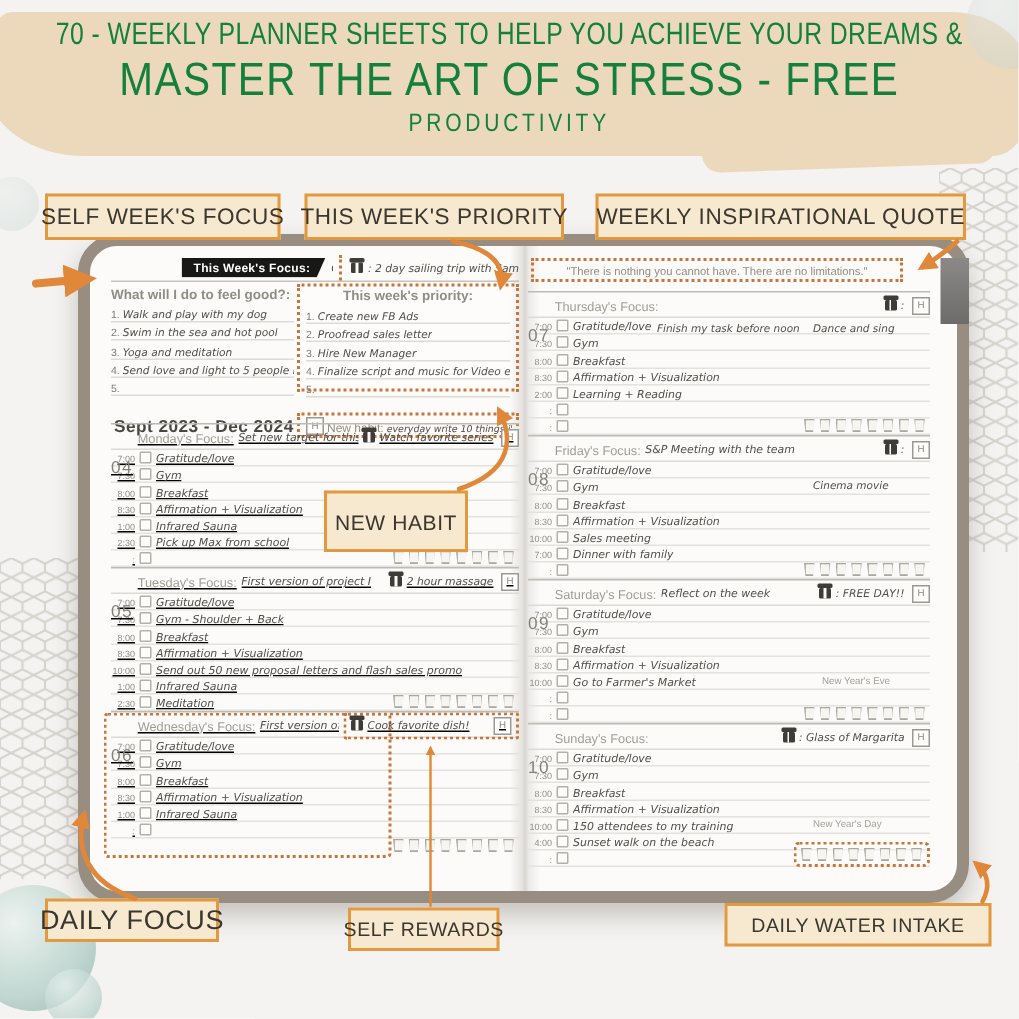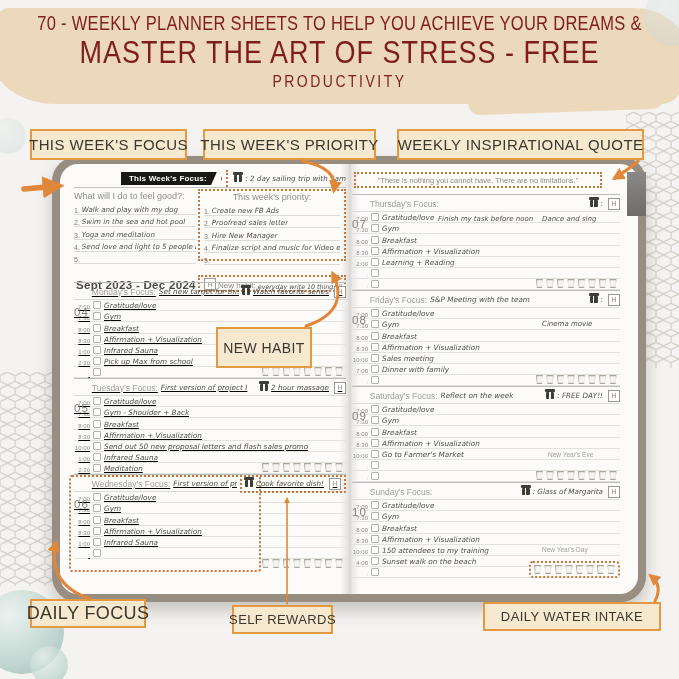--- a/index.html
+++ b/index.html
@@ -10,21 +10,21 @@
   .brush{position:absolute;left:-8px;top:8px;width:694px;height:96px;background:#ecd9bb;border-radius:16px 52px 24px 64px/28px 42px 32px 46px;}
   .brush2{position:absolute;left:468px;top:88px;width:196px;height:24px;background:#ecd9bb;border-radius:12px;transform:rotate(-2deg);}
   .marble{position:absolute;border-radius:50%;}
   .m1{left:-20px;top:590px;width:84px;height:84px;background:radial-gradient(circle at 35% 30%,#eaf2ef,#b7d1ca 62%,#8fb3ab);opacity:.85;}
   .m2{left:30px;top:646px;width:38px;height:38px;background:radial-gradient(circle at 35% 30%,#eef4f2,#bcd4ce 62%,#9dbcb5);opacity:.7;}
   .m3{left:-10px;top:118px;width:36px;height:36px;background:radial-gradient(circle at 35% 30%,#e7ecea,#c3d3cf);opacity:.4;}
   .m4{left:644px;top:-14px;width:60px;height:60px;background:radial-gradient(circle at 35% 30%,#e4e9e8,#c2cecd);opacity:.45;}
   .hexwrap{position:absolute;opacity:.75;}
 
   
-  header{position:absolute;left:0;top:14px;width:100%;text-align:center;color:#7f1d1d;z-index:2;}
+  header{position:absolute;left:0;top:14px;width:100%;text-align:center;color:#15803d;z-index:2;}
   .h1{font-size:16.5px;letter-spacing:.3px;transform:scaleY(1.25);}
   .h2{font-size:27px;margin-top:5px;letter-spacing:1px;transform:scaleY(1.15);}
   .h3{font-size:14px;margin-top:4px;letter-spacing:2.5px;transform:scaleY(1.2);}
 
   
   .callout{position:absolute;background:#f7e8d0;border:2px solid #e2993f;color:#3a372e;display:flex;align-items:center;justify-content:center;letter-spacing:.4px;z-index:20;box-sizing:border-box;white-space:nowrap;}
   .t1{left:30px;top:129px;width:157px;height:31px;font-size:15px;}
   .t2{left:203px;top:129px;width:173px;height:31px;font-size:15px;}
   .t3{left:397px;top:129px;width:247px;height:31px;font-size:15px;}
   .nhc{left:216px;top:327px;width:96px;height:41px;font-size:14px;}
@@ -46,41 +46,41 @@
 
   
   .focus-strip{position:relative;display:flex;align-items:center;gap:4px;height:17px;border-bottom:1px solid #c6c4be;padding-left:47px;}
   .banner{background:#181817;color:#fff;font-weight:bold;font-size:8px;padding:2px 10px 2px 8px;clip-path:polygon(0 0,100% 0,94% 100%,0 100%);letter-spacing:.2px;flex:none;}
   .fv{font-size:7.6px;white-space:nowrap;overflow:hidden;}
   .strip-reward{margin-left:auto;display:flex;align-items:center;gap:3px;border-left:2px dotted #c8773c;padding-left:6px;height:100%;}
   .strip-reward .hw{font-size:7.2px;white-space:nowrap;}
 
   .cols{position:relative;margin-top:3px;height:82px;}
   .col-left{position:absolute;left:0;top:0;width:122px;}
-  .col-title{font-size:9px;color:#8f8e86;margin-bottom:2px;white-space:nowrap;}
+  .col-title{font-size:9px;color:#8f8e86;margin-bottom:2px;white-space:nowrap;font-weight:bold;}
   .center{text-align:center;}
   .nrow{display:flex;align-items:flex-end;height:11.2px;border-bottom:1px solid #dddbd5;gap:2px;}
   .num{font-size:7px;color:#7d7c75;flex:none;}
   .nrow .txt{font-size:7.1px;white-space:nowrap;overflow:hidden;}
   .priority-box{position:absolute;left:124px;top:-2px;width:148px;height:72px;border:2.5px dotted #c8773c;box-sizing:border-box;padding:1px 4px;background:rgba(255,255,255,.3);}
   .midrow{position:relative;height:28px;}
   .daterange{position:absolute;left:2px;top:6px;font-size:11.5px;font-weight:bold;color:#4a4843;letter-spacing:.3px;}
   .newhabit-box{position:absolute;left:124px;top:2px;width:148px;height:17px;border:2px dotted #c8773c;box-sizing:border-box;display:flex;align-items:flex-end;gap:2px;padding:0 2px;}
   .nh-label{font-size:8px;color:#8f8e86;flex:none;}
   .nh-val{font-size:6.3px;white-space:nowrap;overflow:hidden;}
 
   
   .day{position:relative;height:96px;border-top:1.2px solid #bdbbb5;box-sizing:border-box;padding-top:1px;}
   .day-head{display:flex;align-items:center;height:15px;border-bottom:1px solid #dcdad4;gap:3px;position:relative;}
   .day-num{font-size:11.5px;color:#83827b;letter-spacing:1px;flex:none;margin-top:40px;}
   .day-label{font-size:8.5px;color:#a09d95;white-space:nowrap;flex:none;}
   .day-focus{flex:1;min-width:0;font-size:7.3px;white-space:nowrap;overflow:hidden;}
   .day-reward{display:flex;align-items:center;gap:3px;margin-left:auto;flex:none;}
   .day-reward .hw{font-size:7.2px;white-space:nowrap;}
-  .rwrap{display:flex;align-items:center;gap:3px;margin-left:auto;border:2px dotted #c8773c;padding:1px 3px;border-radius:2px;flex:none;}
+  .rwrap{display:flex;align-items:center;gap:14px;margin-left:auto;border:2px dotted #c8773c;padding:1px 3px;border-radius:2px;flex:none;}
   .rwrap .day-reward{margin-left:0;}
   .h-box{width:10px;height:10px;border:1px solid #9b9992;background:#fff;font-size:6.5px;color:#8a887f;display:flex;align-items:center;justify-content:center;flex:none;margin-left:2px;}
   .gift{position:relative;display:inline-block;width:8px;height:7px;background:#3e3c37;border-radius:1px;flex:none;}
   .gift::before{content:"";position:absolute;left:3.2px;top:0;width:1.6px;height:100%;background:#fbfaf8;}
   .gift::after{content:"";position:absolute;left:-1px;right:-1px;top:-2.6px;height:2.2px;background:#3e3c37;border-radius:1px;}
   .row{display:flex;align-items:flex-end;height:10.2px;border-bottom:1px solid #e4e2dc;gap:3px;}
   .time{width:16px;text-align:right;font-size:6px;color:#8e8d86;flex:none;}
   .cb{width:6px;height:6px;border:1px solid #b3b1aa;background:#fdfdfb;border-radius:1px;flex:none;margin-bottom:1px;}
   .row .txt{font-size:7.3px;white-space:nowrap;overflow:hidden;}
   .water{position:absolute;right:3px;bottom:2px;display:flex;gap:2.5px;}
@@ -120,21 +120,21 @@
   <svg class="hexwrap" style="left:626px;top:112px;" width="53" height="256">
     <rect width="53" height="256" fill="url(#hexp)"></rect>
   </svg>
 
   <header>
     <div class="h1">70 - WEEKLY PLANNER  SHEETS TO HELP YOU ACHIEVE YOUR DREAMS &amp;</div>
     <div class="h2">MASTER THE ART OF STRESS - FREE</div>
     <div class="h3">PRODUCTIVITY</div>
   </header>
 
-  <div class="callout t1">THIS WEEK'S FOCUS</div>
+  <div class="callout t1">SELF WEEK'S FOCUS</div>
   <div class="callout t2">THIS WEEK'S PRIORITY</div>
   <div class="callout t3">WEEKLY INSPIRATIONAL QUOTE</div>
 
   <div class="book">
     <div class="spine"></div>
     <div class="bookmark"></div>
 
     <div class="page left">
       <div class="focus-strip">
         <span class="banner">This Week's Focus:</span>

